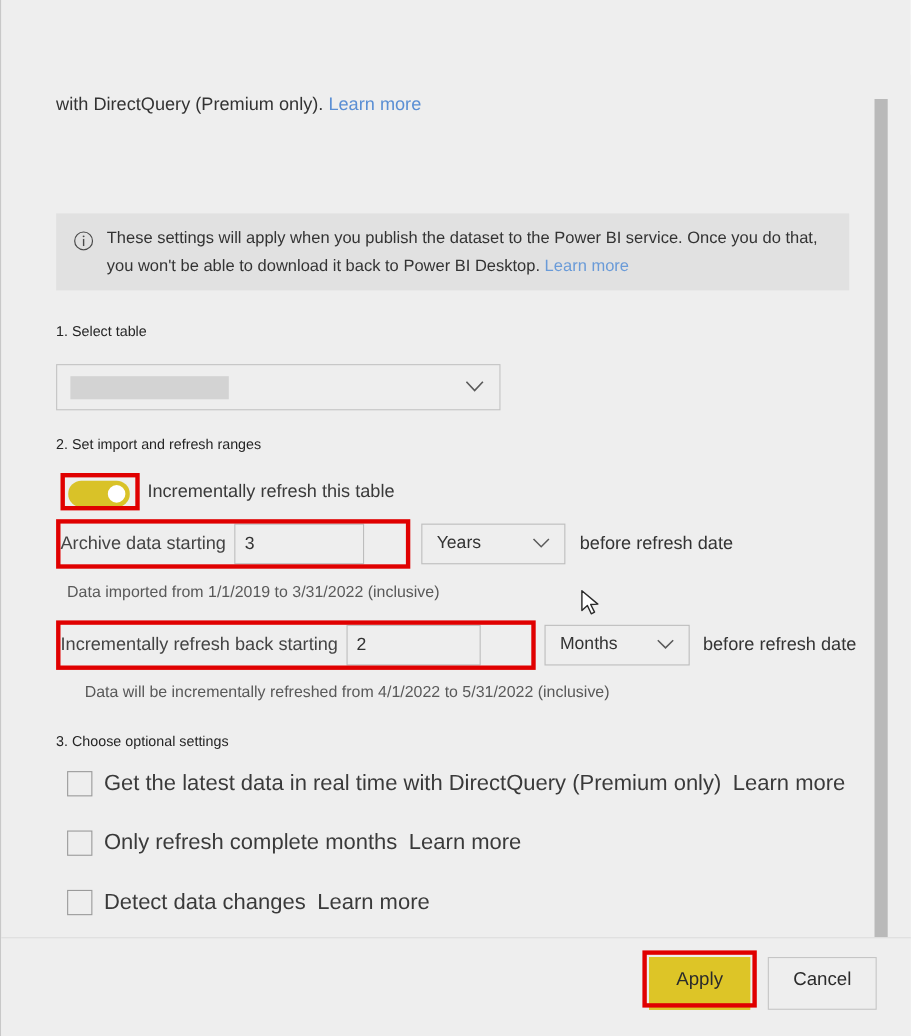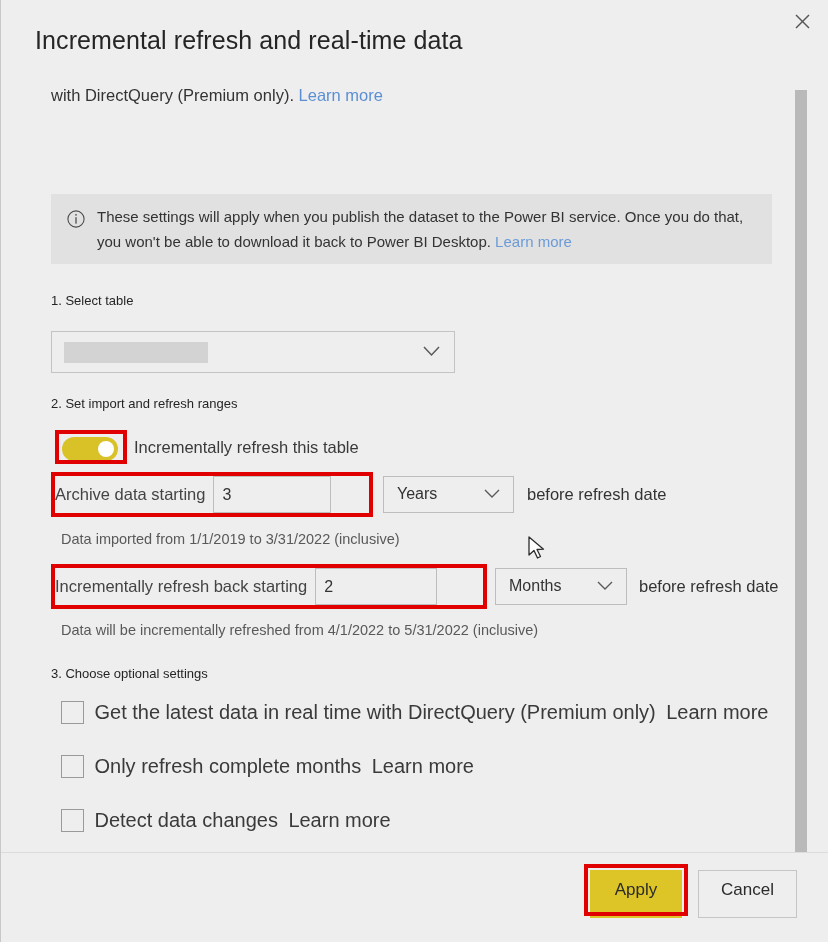--- a/index.html
+++ b/index.html
@@ -258,21 +258,21 @@
   #after2 { left: 622px; top: 509px; }
 
   .note {
     position: absolute;
     left: 44px;
     font-size: 14.5px;
     color: #595959;
     white-space: nowrap;
   }
   #note1 { top: 463px; }
-  #note2 { top: 554px; }
+  #note2 { top: 554px; margin-left: 16px; }
 
   
   .chk-row { position: absolute; left: 44px; }
   #chk1 { top: 633px; }
   #chk2 { top: 687px; }
   #chk3 { top: 741px; }
 
   .chk-box {
     display: inline-block;
     width: 23px;
@@ -354,29 +354,20 @@
     left: 527px;
     top: 536px;
     pointer-events: none;
   }
 </style>
 </head>
 <body>
 
 <div class="dialog">
 
-  <div class="dlg-header">
-    <div class="dlg-title">Incremental refresh and real-time data</div>
-    <div class="close-btn">
-      <svg width="19" height="19" viewBox="0 0 19 19">
-        <line x1="3" y1="3" x2="16" y2="16" stroke="#555" stroke-width="1.4"></line>
-        <line x1="16" y1="3" x2="3" y2="16" stroke="#555" stroke-width="1.4"></line>
-      </svg>
-    </div>
-  </div>
 
   <div class="dlg-body">
 
     <div class="intro-line">
       <span>with DirectQuery (Premium only).</span>
       <span class="link">Learn more</span>
     </div>
 
     <div class="info-banner">
       <svg class="info-icon" viewBox="0 0 20 20">

